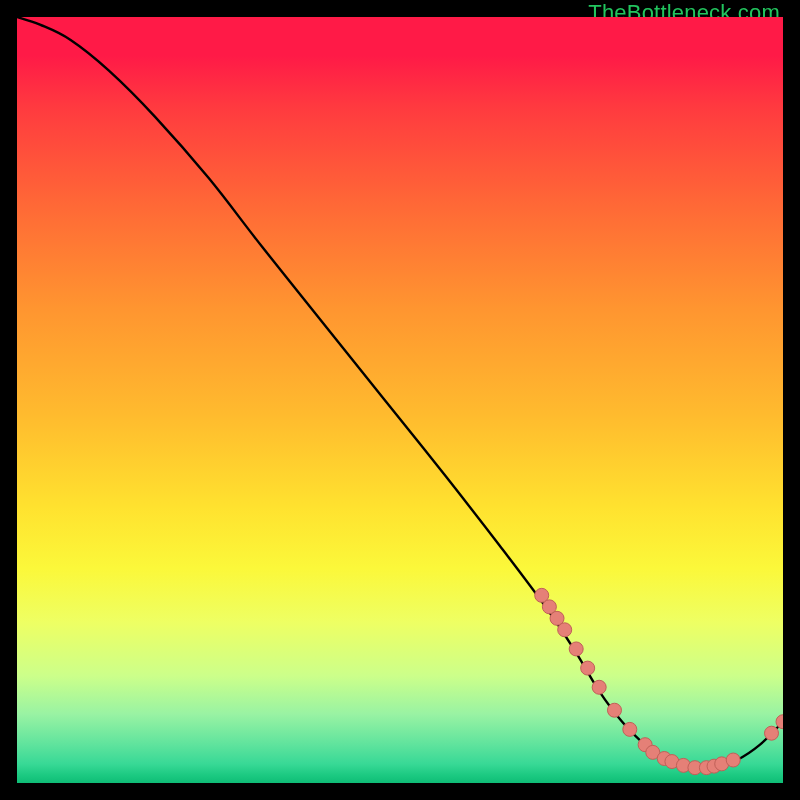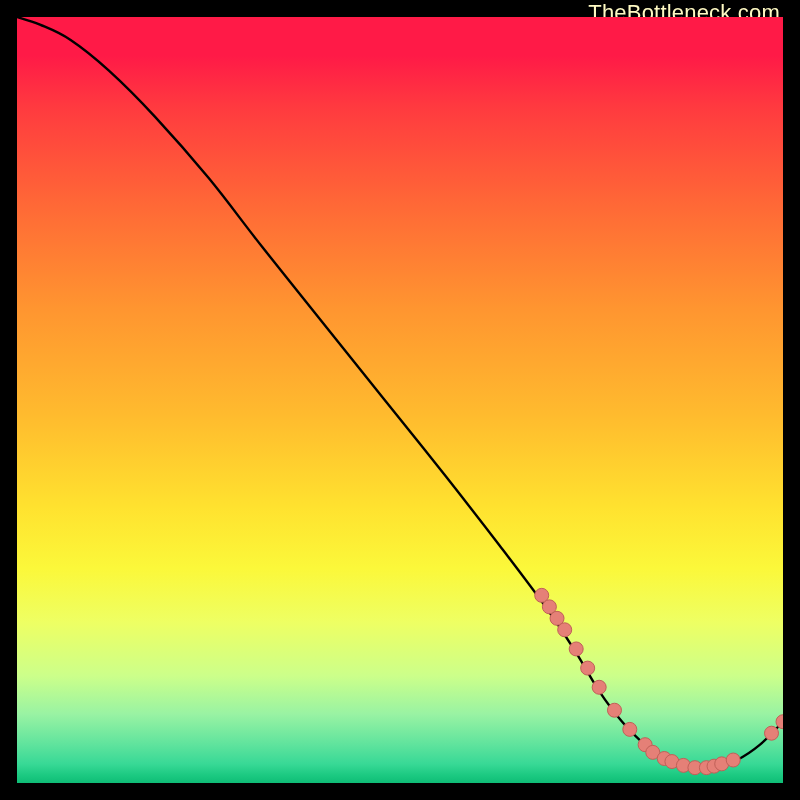--- a/index.html
+++ b/index.html
@@ -44,21 +44,21 @@
       #5fe39d 95%,
       #38d996 97.5%,
       #1bc981 99%,
       #0fbd76 100%
     );
   }
   .attribution {
     position: absolute;
     top: 0px;
     right: 20px;
-    color: #fef9c3;
+    color: #22c55e;
     font-size: 22px;
     font-weight: 500;
     letter-spacing: 0.2px;
   }
   svg.curve {
     position: absolute;
     inset: 0;
   }
 </style>
 </head>

